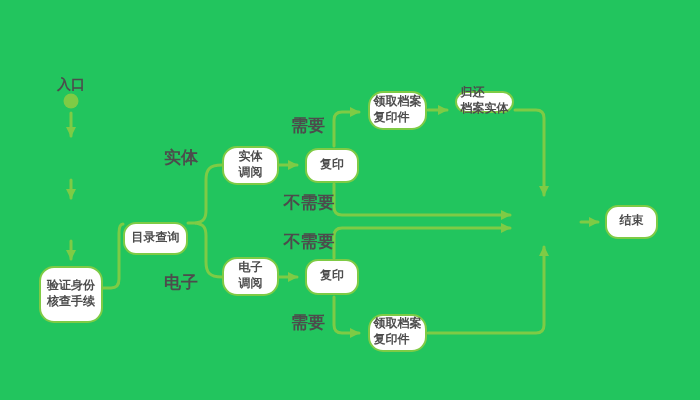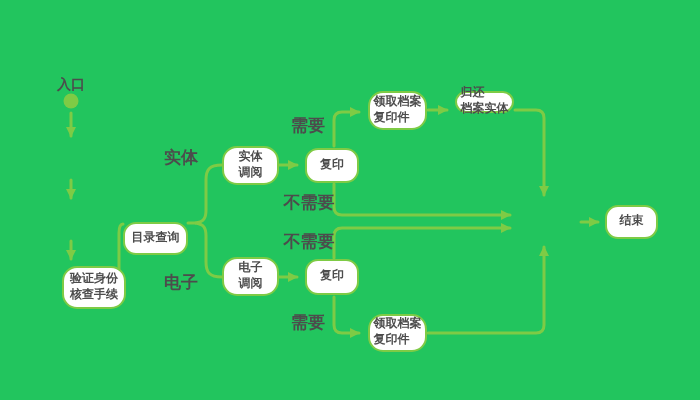--- a/index.html
+++ b/index.html
@@ -83,21 +83,21 @@
     <path class="edge" d="M334,297 V325 Q334,333 342,333 H359" marker-end="url(#arrow)"></path>
     <path class="edge" d="M428,333 H536 Q544,333 544,325 V247" marker-end="url(#arrow)"></path>
 
     <path class="edge" d="M581,222 H598" marker-end="url(#arrow)"></path>
   </svg>
 
   <div class="edge-label" style="left:71px;top:85px;font-size:14px;">入口</div>
 
 
 
-  <div class="node" style="left:39px;top:266px;width:64px;height:43px;border-radius:15px;margin-left:23px;">验证身份
+  <div class="node" style="left:39px;top:266px;width:64px;height:57px;border-radius:15px;">验证身份
 核查手续</div>
 
   <div class="node" style="left:123px;top:207px;width:65px;height:33px;margin-top:15px;">目录查询</div>
 
   <div class="node" style="left:222px;top:146px;width:57px;height:39px;border-radius:15px;">实体
 调阅</div>
 
   <div class="node" style="left:222px;top:257px;width:57px;height:39px;border-radius:15px;">电子
 调阅</div>
 

